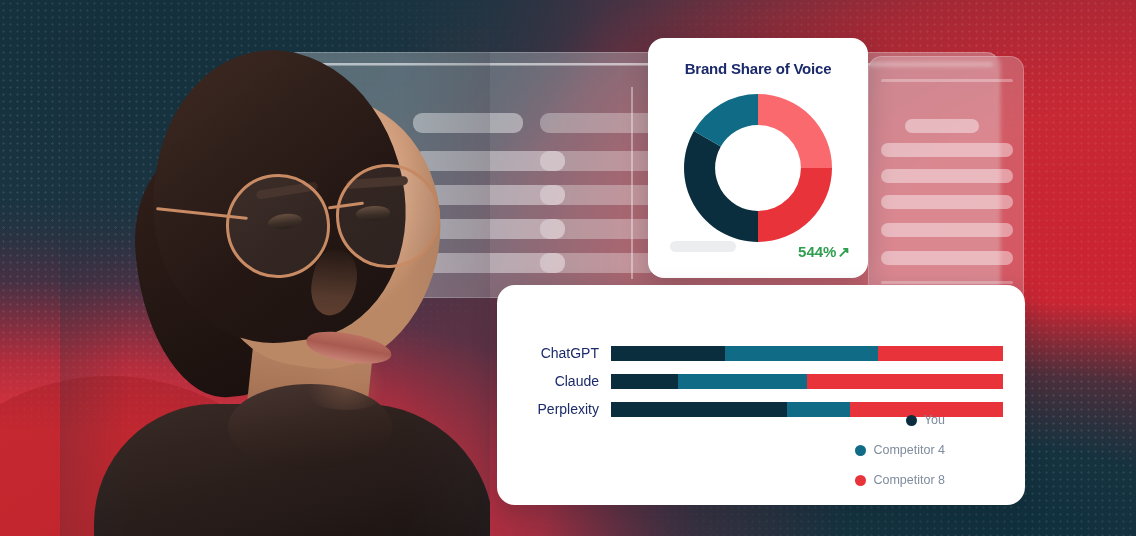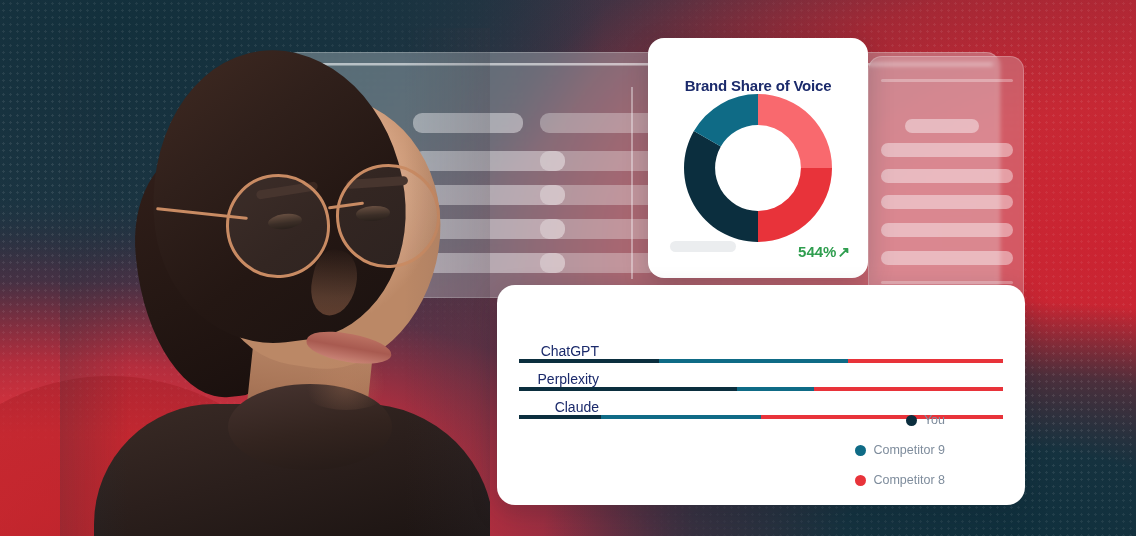--- a/index.html
+++ b/index.html
@@ -184,21 +184,20 @@
     border-radius: 16px;
     box-shadow: 0 8px 26px rgba(10,30,45,0.22);
   }
   #card-sov { left: 648px; top: 38px; width: 220px; height: 240px; }
   #card-llm { left: 497px; top: 285px; width: 528px; height: 220px; border-radius: 18px; }
 
   .card-title {
     color: #1b2a6b;
     font-weight: bold;
     letter-spacing: -0.2px;
-    margin-top: 17px;
   }
   #sov-title { position: absolute; left: 0; right: 0; top: 22px; text-align: center; font-size: 15px; }
 
   #donut-wrap { position: absolute; left: 50%; top: 56px; transform: translateX(-50%); width: 148px; height: 148px; }
   #donut { width: 148px; height: 148px; display: block; }
 
   #sov-pill {
     position: absolute; left: 22px; bottom: 26px;
     width: 66px; height: 11px; border-radius: 6px;
     background: #ebedef;
@@ -207,22 +206,22 @@
     position: absolute; right: 18px; bottom: 18px;
     color: #2f9e4f; font-size: 15px; font-weight: bold;
     display: flex; align-items: center; gap: 1px;
   }
   #sov-delta .arrow { font-size: 15px; line-height: 1; }
 
   #llm-title { position: absolute; left: 26px; top: 20px; font-size: 21px; }
 
   #bars { position: absolute; left: 22px; top: 58px; width: 484px; }
   .bar-row {
-    display: flex; 
-    height: 20px; margin-bottom: 8px; flex-direction: column;
+    display: flex; align-items: center;
+    height: 20px; margin-bottom: 8px;
   }
   .bar-label {
     width: 92px; text-align: right; padding-right: 12px;
     color: #1b2a6b; font-size: 14px; white-space: nowrap;
   }
   .bar-track {
     flex: 1; height: 15px;
     display: flex; overflow: hidden;
     background: #f1f3f5;
   }
@@ -330,45 +329,45 @@
     <div id="bars">
         <div class="bar-row">
           <div class="bar-label">ChatGPT</div>
           <div class="bar-track">
             <div class="seg" style="width: 29%; background: rgb(11, 46, 62);"></div>
             <div class="seg" style="width: 39%; background: rgb(15, 107, 134);"></div>
             <div class="seg" style="width: 32%; background: rgb(232, 51, 58);"></div>
           </div>
         </div>
         <div class="bar-row">
+          <div class="bar-label">Claude</div>
+          <div class="bar-track">
+            <div class="seg" style="width: 17%; background: rgb(11, 46, 62);"></div>
+            <div class="seg" style="width: 33%; background: rgb(15, 107, 134);"></div>
+            <div class="seg" style="width: 50%; background: rgb(232, 51, 58);"></div>
+          </div>
+        </div>
+        <div class="bar-row">
           <div class="bar-label">Perplexity</div>
           <div class="bar-track">
             <div class="seg" style="width: 45%; background: rgb(11, 46, 62);"></div>
             <div class="seg" style="width: 16%; background: rgb(15, 107, 134);"></div>
             <div class="seg" style="width: 39%; background: rgb(232, 51, 58);"></div>
           </div>
         </div>
-        <div class="bar-row">
-          <div class="bar-label">Claude</div>
-          <div class="bar-track">
-            <div class="seg" style="width: 17%; background: rgb(11, 46, 62);"></div>
-            <div class="seg" style="width: 33%; background: rgb(15, 107, 134);"></div>
-            <div class="seg" style="width: 50%; background: rgb(232, 51, 58);"></div>
-          </div>
-        </div>
       </div>
 
     <div id="legend">
         <div class="legend-item">
           <span class="legend-dot" style="background: rgb(11, 46, 62);"></span>
           <span>You</span>
         </div>
         <div class="legend-item">
           <span class="legend-dot" style="background: rgb(15, 107, 134);"></span>
-          <span>Competitor 9</span>
+          <span>Competitor 4</span>
         </div>
         <div class="legend-item">
           <span class="legend-dot" style="background: rgb(232, 51, 58);"></span>
           <span>Competitor 8</span>
         </div>
       </div>
   </div>
 
 </div>
 

